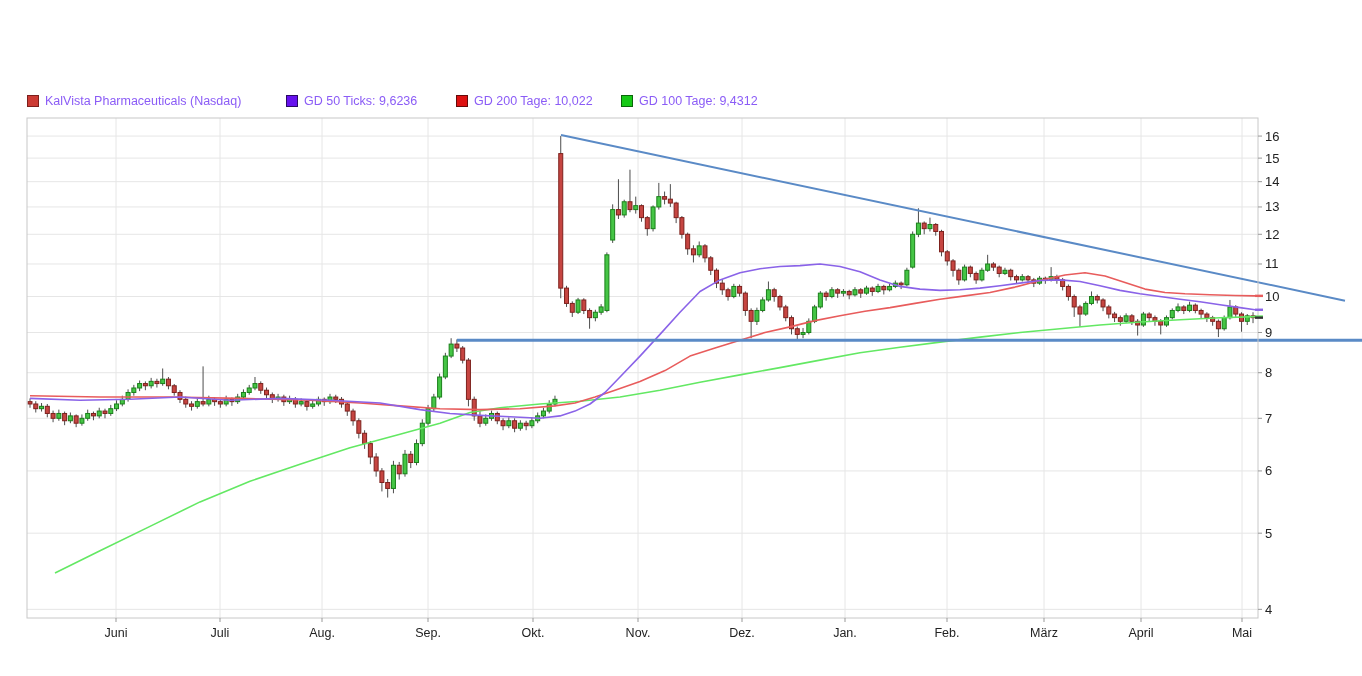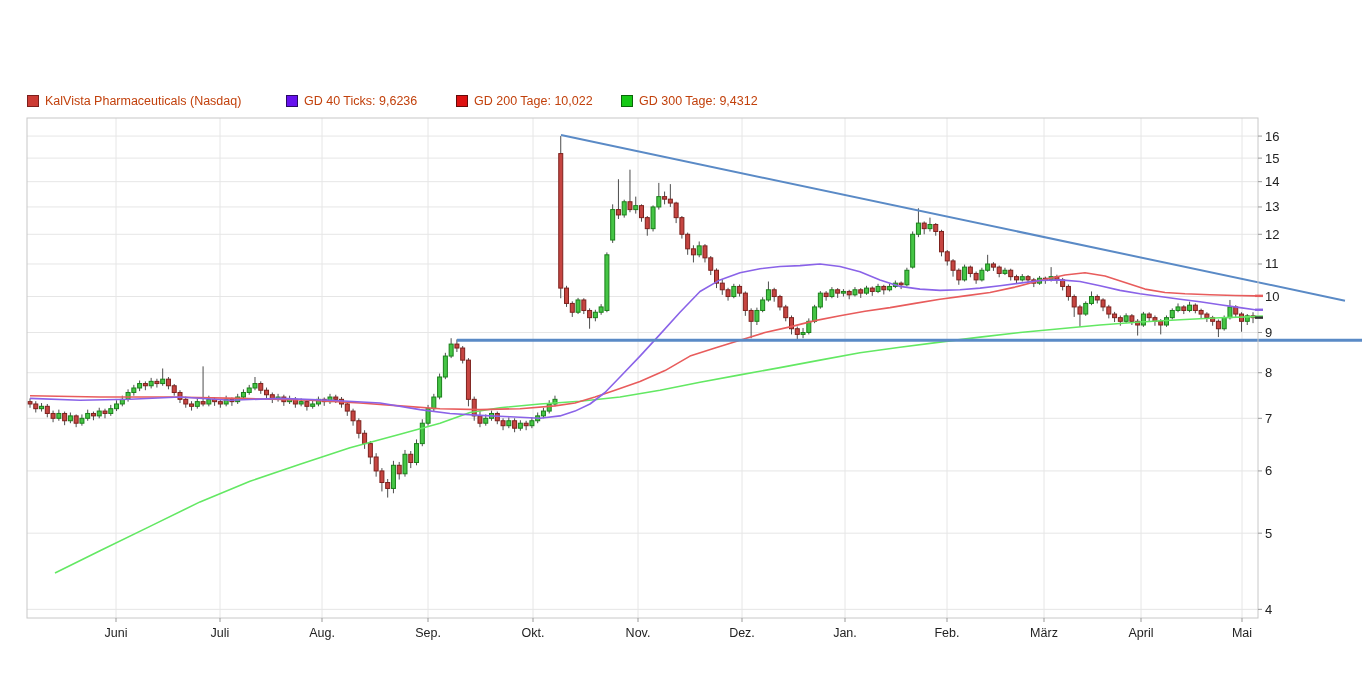--- a/index.html
+++ b/index.html
@@ -1,19 +1,19 @@
 <!DOCTYPE html>
 <html><head>
 <meta charset="utf-8">
 <style>
   html,body{margin:0;padding:0;background:#fff;}
   .stage{position:relative;width:1362px;height:676px;background:#ffffff;overflow:hidden;
          font-family:"Liberation Sans",sans-serif;}
   .legend{position:absolute;top:94px;left:0;height:16px;width:100%;}
-  .legend-item{position:absolute;top:0;display:flex;align-items:center;font-size:12.5px;color:#c2410c;}
+  .legend-item{position:absolute;top:0;display:flex;align-items:center;font-size:12.5px;color:#8b5cf6;}
   .swatch{width:10px;height:10px;margin-right:6px;border:1px solid #222;}
   #chart-svg{position:absolute;left:0;top:0;}
   text{font-family:"Liberation Sans",sans-serif;}
 </style>
 </head>
 <body>
 
 <div class="stage">
 
   <svg id="chart-svg" width="1362" height="676">
@@ -538,25 +538,25 @@
       </g>
     </svg>
 
   <div class="legend">
     <div class="legend-item" style="left:27px">
       <span class="swatch" style="background: rgb(204, 59, 52); border-color: rgb(125, 31, 28);"></span>
       <span>KalVista Pharmaceuticals (Nasdaq)</span>
     </div>
     <div class="legend-item" style="left:286px">
       <span class="swatch" style="background: rgb(102, 18, 238); border-color: rgb(42, 10, 102);"></span>
-      <span>GD 40 Ticks: 9,6236</span>
+      <span>GD 50 Ticks: 9,6236</span>
     </div>
     <div class="legend-item" style="left:456px">
       <span class="swatch" style="background: rgb(221, 17, 17); border-color: rgb(102, 10, 10);"></span>
       <span>GD 200 Tage: 10,022</span>
     </div>
     <div class="legend-item" style="left:621px">
       <span class="swatch" style="background: rgb(22, 201, 22); border-color: rgb(10, 102, 10);"></span>
-      <span>GD 300 Tage: 9,4312</span>
+      <span>GD 100 Tage: 9,4312</span>
     </div>
   </div>
 
 </div>
 
 </body></html>

